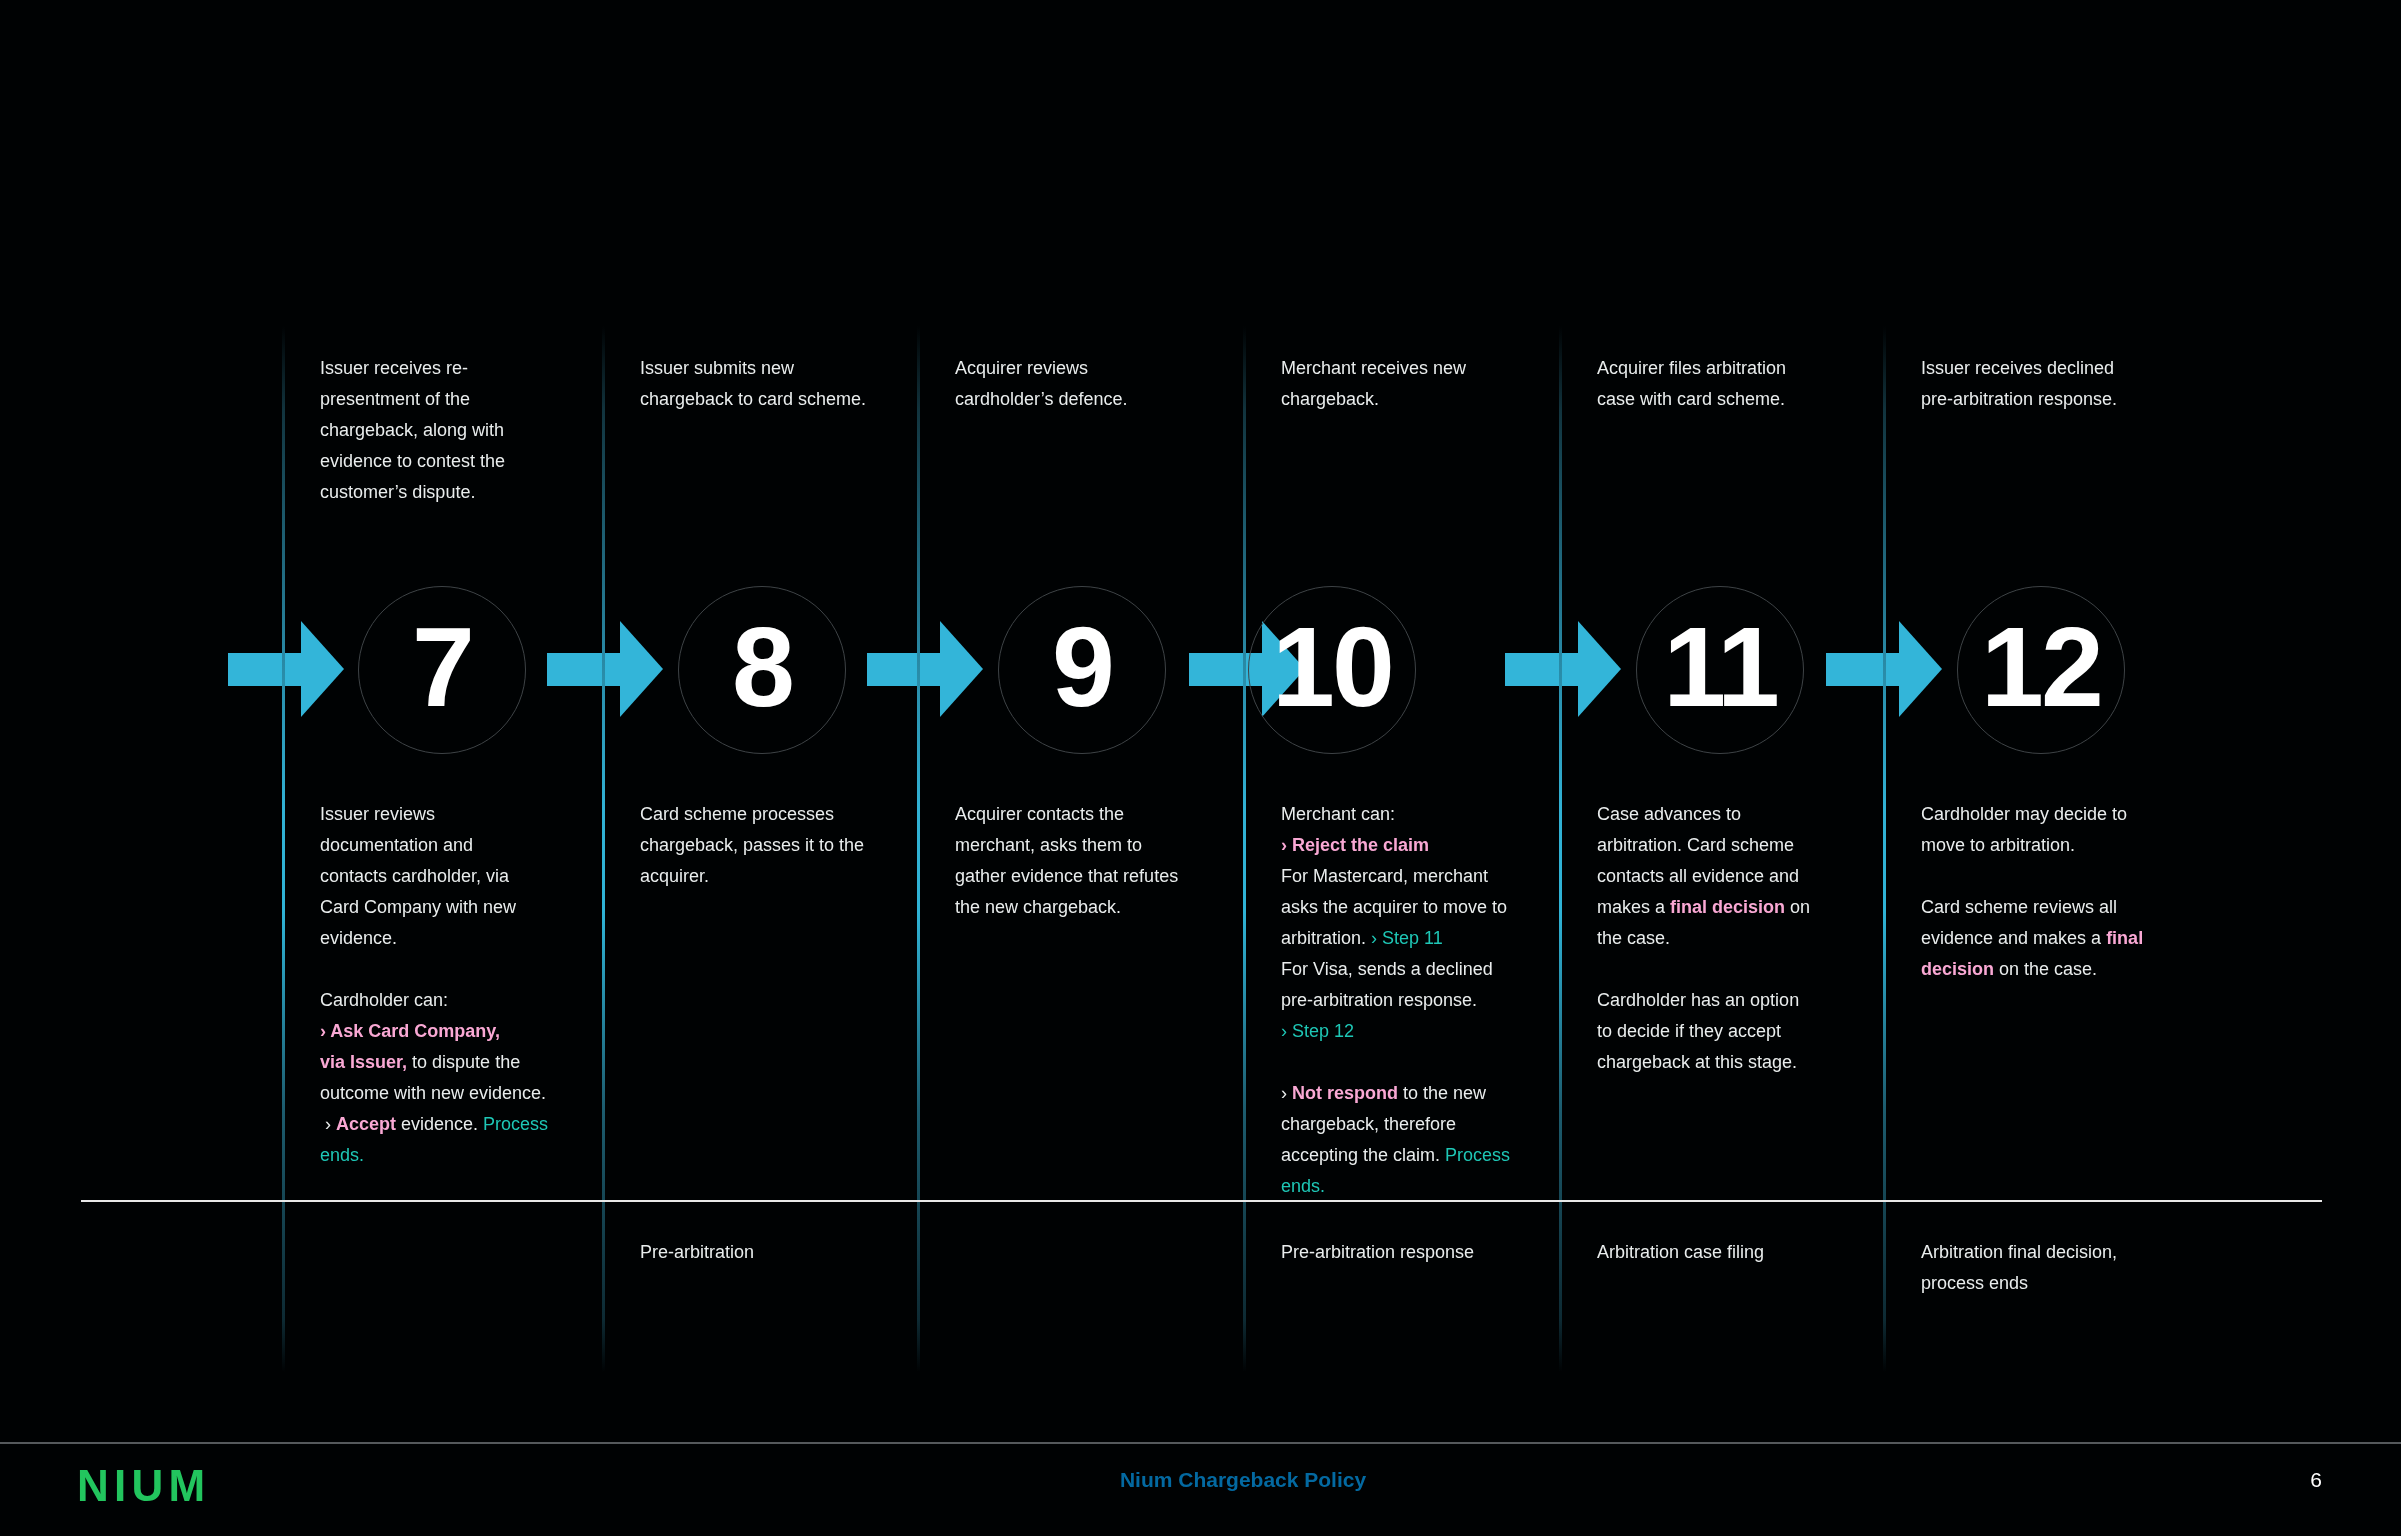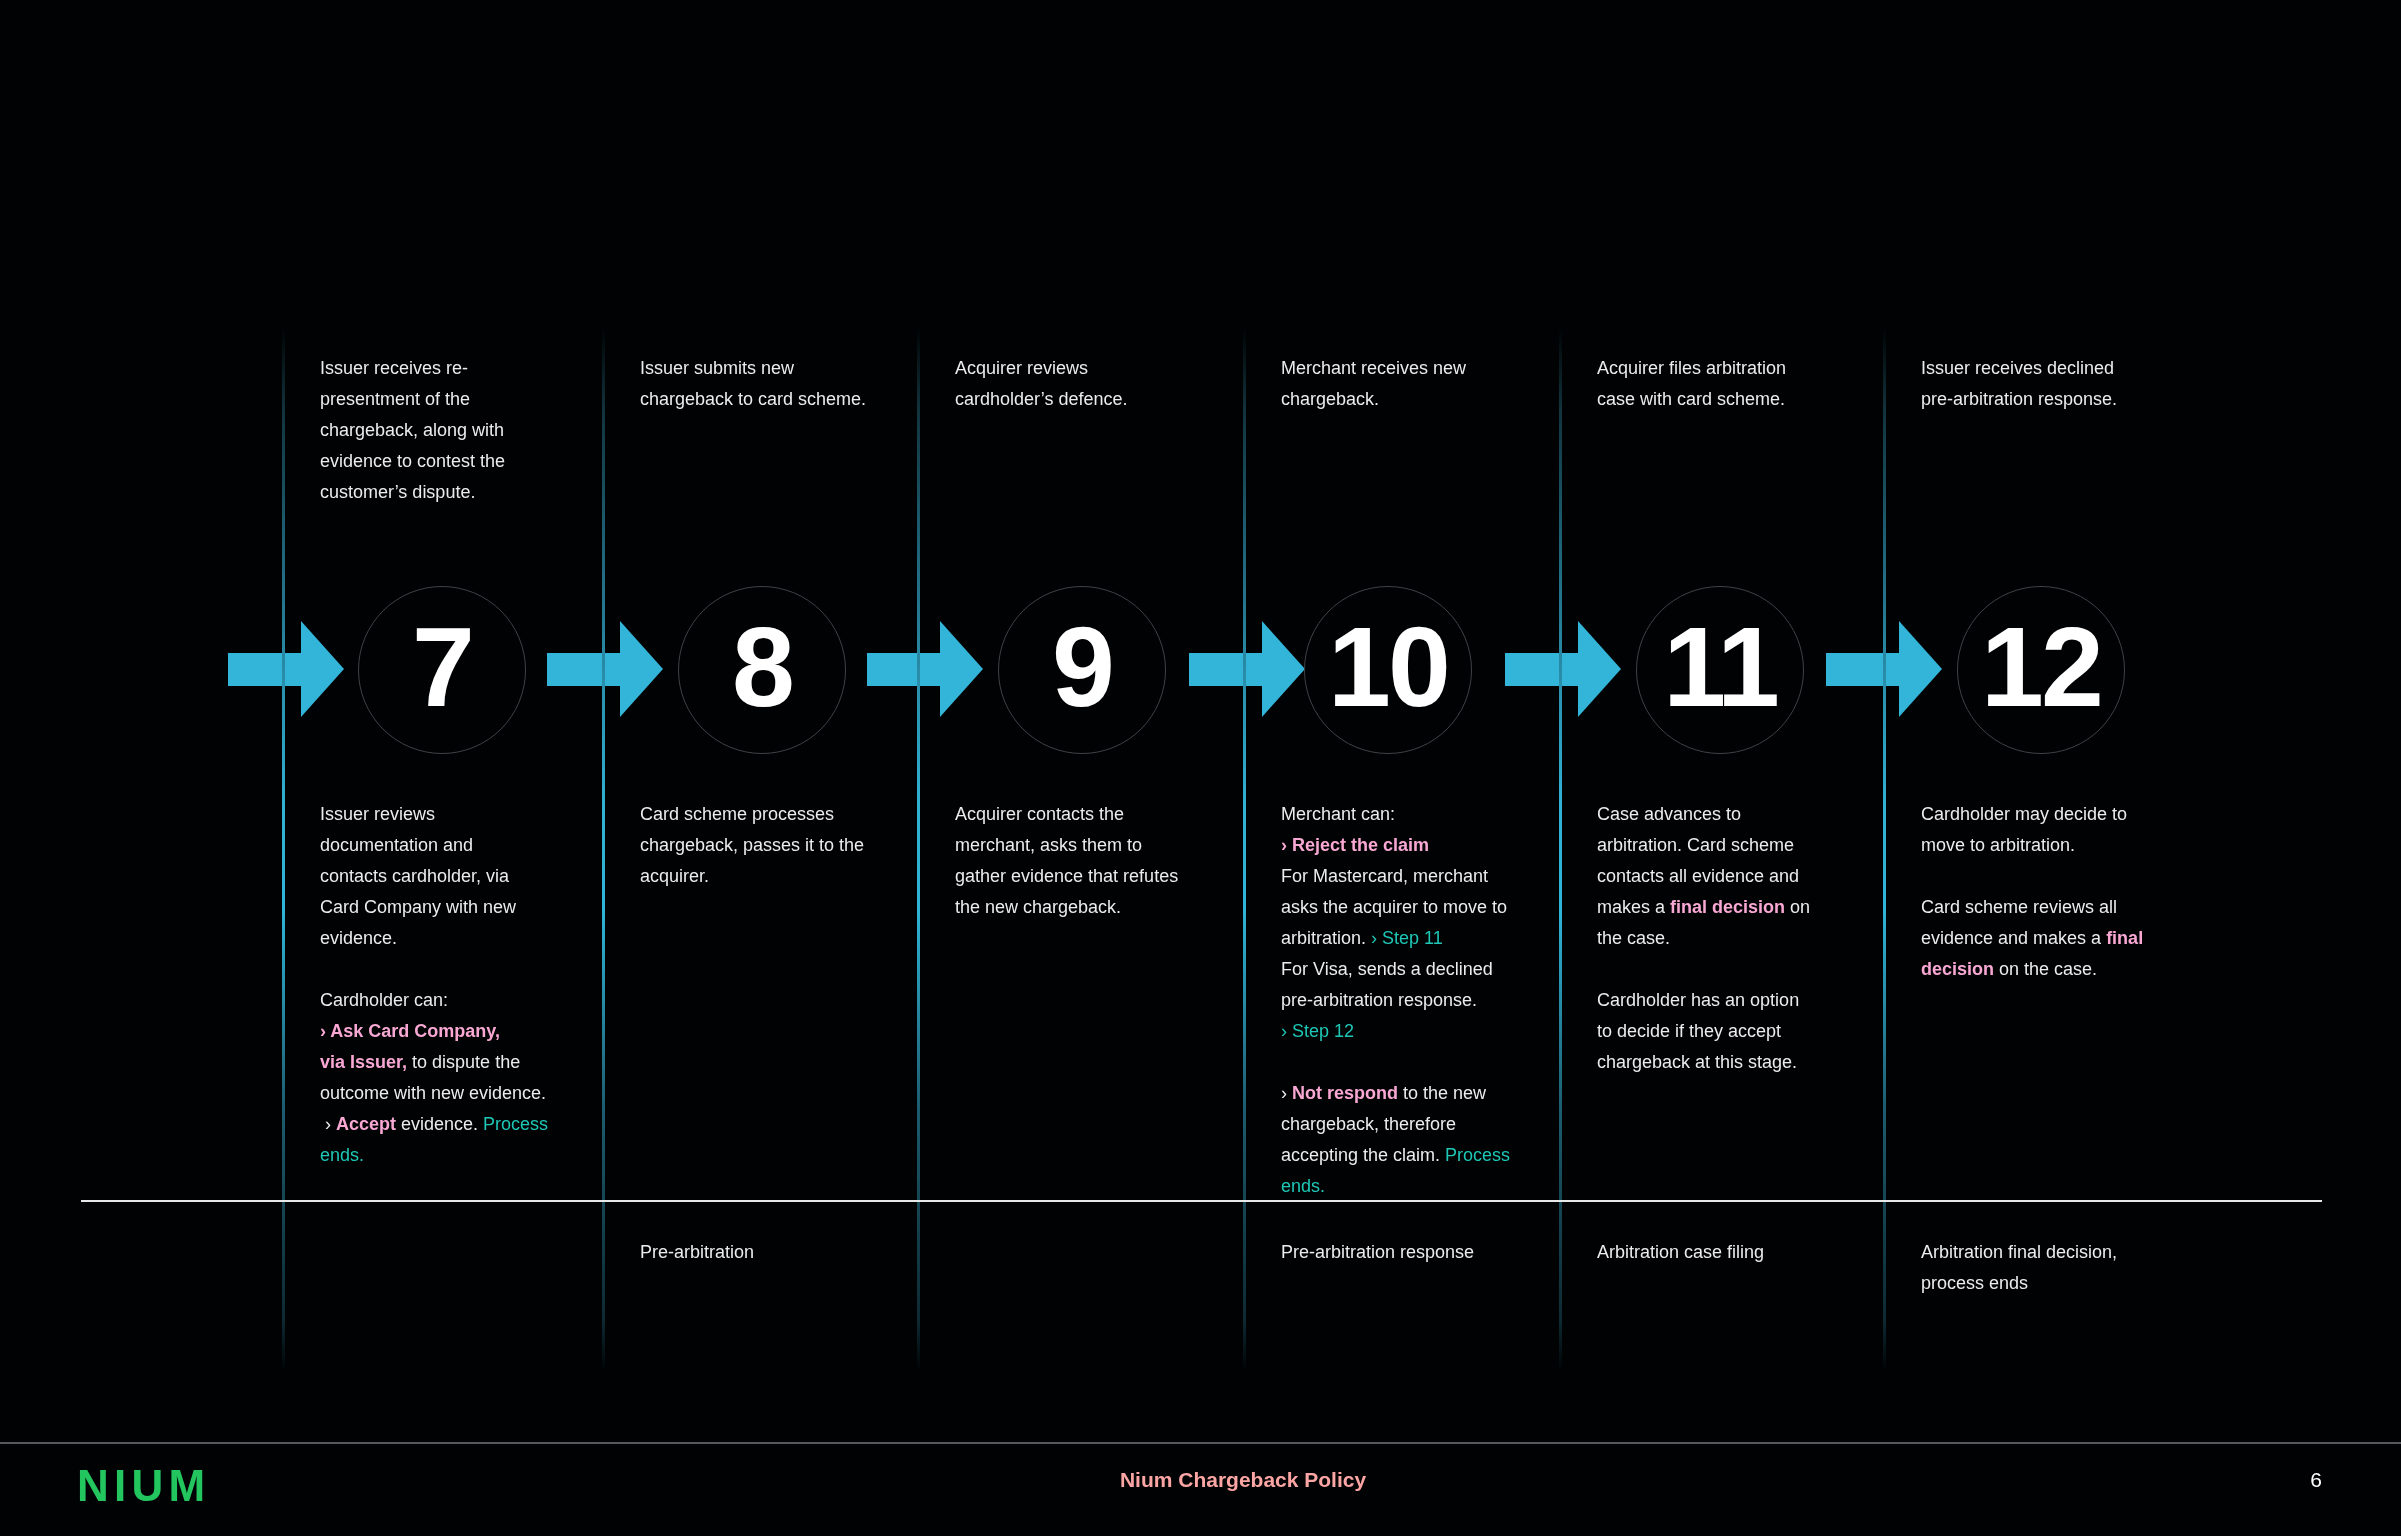--- a/index.html
+++ b/index.html
@@ -66,21 +66,21 @@
   .footer-divider{
     position:absolute;left:0;top:1442px;width:2401px;height:1.7px;
     background:var(--footer-divider,#55595c);
   }
   .brand{
     position:absolute;left:77px;top:1461px;
     font-size:44px;font-weight:700;letter-spacing:5.2px;color:#22c55e;
   }
   .footer-title{
     position:absolute;left:1243px;top:1468px;transform:translateX(-50%);
-    font-size:21px;font-weight:700;color:#fca5a5;white-space:nowrap;
+    font-size:21px;font-weight:700;color:#0369a1;white-space:nowrap;
   }
   .page-num{
     position:absolute;right:79px;top:1468px;
     font-size:21px;font-weight:400;color:#ffffff;
   }
 </style>
 </head>
 <body style="--cyan: #33b5d9; --teal: #1ec7b6; --line-bright: #31b1d4; --circle-border: #3e4346; --divider: #e8e8e8; --footer-divider: #55595c;">
 
 <div class="slide">
@@ -151,21 +151,21 @@
         <div class="tl"><span>Acquirer contacts the</span></div>
         <div class="tl"><span>merchant, asks them to</span></div>
         <div class="tl"><span>gather evidence that refutes</span></div>
         <div class="tl"><span>the new chargeback.</span></div>
       </div>
       <div class="vline" style="left: 1243px;"></div>
       <div class="arrow" style="left: 1189px;">
         <div class="tail"></div>
         <div class="head"></div>
       </div>
-      <div class="circle" style="left: 1304px;">
+      <div class="circle" style="left: 1248px;">
         <div class="num">10</div>
       </div>
       <div class="coltext top-text" style="left: 1281px;">
         <div class="tl"><span>Merchant receives new</span></div>
         <div class="tl"><span>chargeback.</span></div>
       </div>
       <div class="coltext bottom-text" style="left: 1281px;">
         <div class="tl"><span>Merchant can:</span></div>
         <div class="tl"><b>› Reject the claim</b></div>
         <div class="tl"><span>For Mastercard, merchant</span></div>

